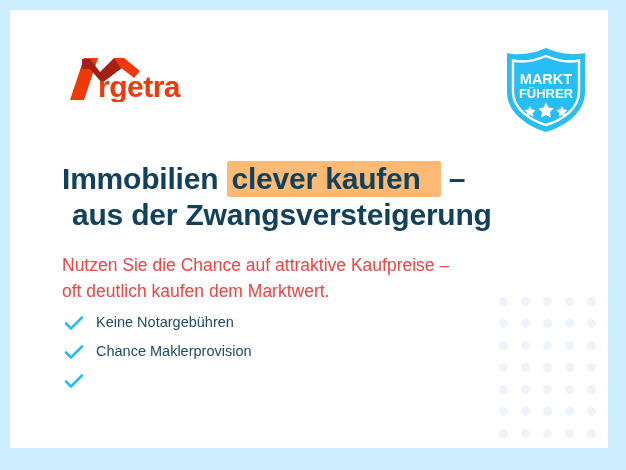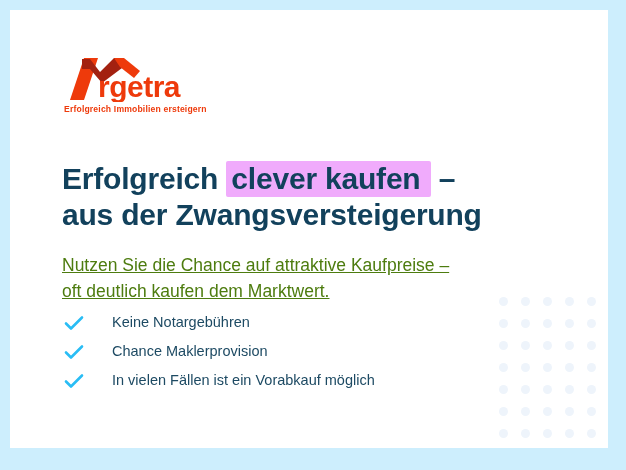--- a/index.html
+++ b/index.html
@@ -100,59 +100,58 @@
     left: 52px;
     top: 131px;
     width: 470px;
     font-size: 30px;
     font-weight: bold;
     line-height: 36px;
     color: #12415C;
     letter-spacing: -0.2px;
   }
   .hl-mark {
-    background: #f0abfc;
-    padding: 1px 10px 2px 5px;
+    background: #fdba74;
+    padding: 1px 20px 2px 5px;
     border-radius: 2px;
     box-decoration-break: clone;
     text-align: right;
     -webkit-box-decoration-break: clone;
   }
   .hl-line2 {
     display: block;
+    margin-left: 10px;
   }
 
   
   .subhead {
     position: absolute;
     left: 52px;
     top: 224px;
     width: 480px;
     font-size: 17.5px;
     line-height: 26px;
-    color: #4d7c0f;
-    text-decoration: underline;
+    color: #ef4444;
   }
   .subhead span { display: block; }
 
   
   .benefits {
     position: absolute;
     left: 54px;
     top: 298px;
     width: 440px;
     list-style: none;
     margin: 0;
     padding: 0;
   }
   .benefit {
     display: flex;
     align-items: center;
     height: 29px;
-    gap: 16px;
   }
   .check-icon {
     flex: 0 0 auto;
     width: 20px;
     height: 16px;
     margin-right: 12px;
     display: block;
   }
   .benefit-label {
     font-size: 14.5px;
@@ -209,26 +208,38 @@
       <svg class="logo-mark" viewBox="0 0 142 46" xmlns="http://www.w3.org/2000/svg">
 
         <polygon points="8,44 22,2 36,2 22,44" fill="#EE3A0B"></polygon>
 
         <polygon points="20,3 28,3 38,16 52,2 60,2 60,12 40,27 28,13 20,13" fill="#A32110"></polygon>
 
         <polygon points="52,2 62,2 78,15 72,22 58,11" fill="#EE3A0B"></polygon>
 
         <text x="36" y="41" font-family="'Liberation Sans', sans-serif" font-size="30" font-weight="bold" fill="#EE3A0B" letter-spacing="-0.5">rgetra</text>
       </svg>
-      <div class="logo-tagline">Erfolgreich Immobilien ersteigern</div>
     </div>
 
+    <div class="badge">
+      <svg viewBox="0 0 88 88" width="88" height="88" xmlns="http://www.w3.org/2000/svg">
+        <path d="M44 2 C60 9, 74 9, 83 7 L83 46 C83 66, 64 80, 44 86 C24 80, 5 66, 5 46 L5 7 C14 9, 28 9, 44 2 Z" fill="#29BDF5"></path>
+        <path d="M44 10 C58 16, 70 16, 77 14.5 L77 46 C77 62, 61 74, 44 79 C27 74, 11 62, 11 46 L11 14.5 C18 16, 30 16, 44 10 Z" fill="none" stroke="#ffffff" stroke-width="2.4"></path>
+        <text x="44" y="38" text-anchor="middle" font-family="'Liberation Sans', sans-serif" font-size="14.5" font-weight="bold" fill="#ffffff">MARKT</text>
+        <text x="44" y="52" text-anchor="middle" font-family="'Liberation Sans', sans-serif" font-size="13" font-weight="bold" fill="#ffffff">FÜHRER</text>
+        <g fill="#ffffff">
+          <polygon points="28,60 29.7,63.6 33.6,64.1 30.8,66.9 31.5,70.8 28,69 24.5,70.8 25.2,66.9 22.4,64.1 26.3,63.6"></polygon>
+          <polygon points="44,56.5 46.4,61.5 51.9,62.2 47.9,66.1 48.9,71.6 44,69 39.1,71.6 40.1,66.1 36.1,62.2 41.6,61.5"></polygon>
+          <polygon points="60,60 61.7,63.6 65.6,64.1 62.8,66.9 63.5,70.8 60,69 56.5,70.8 57.2,66.9 54.4,64.1 58.3,63.6"></polygon>
+        </g>
+      </svg>
+    </div>
 
     <h1 class="headline">
-      <span>Erfolgreich </span><span class="hl-mark">clever kaufen</span><span> –</span>
+      <span>Immobilien </span><span class="hl-mark">clever kaufen</span><span> –</span>
       <span class="hl-line2">aus der Zwangsversteigerung</span>
     </h1>
 
     <p class="subhead">
       <span>Nutzen Sie die Chance auf attraktive Kaufpreise –</span>
       <span>oft deutlich kaufen dem Marktwert.</span>
     </p>
 
     <ul class="benefits">
       <li class="benefit">
@@ -240,18 +251,17 @@
       <li class="benefit">
         <svg class="check-icon" viewBox="0 0 20 16" xmlns="http://www.w3.org/2000/svg">
           <polyline points="2,8.5 7,13.5 18,2.5" fill="none" stroke="#29BDF5" stroke-width="2.6" stroke-linecap="round" stroke-linejoin="round"></polyline>
         </svg>
         <span class="benefit-label">Chance Maklerprovision</span>
       </li>
       <li class="benefit">
         <svg class="check-icon" viewBox="0 0 20 16" xmlns="http://www.w3.org/2000/svg">
           <polyline points="2,8.5 7,13.5 18,2.5" fill="none" stroke="#29BDF5" stroke-width="2.6" stroke-linecap="round" stroke-linejoin="round"></polyline>
         </svg>
-        <span class="benefit-label">In vielen Fällen ist ein Vorabkauf möglich</span>
       </li>
     </ul>
 
   </div>
 </div>
 
 </body></html>

